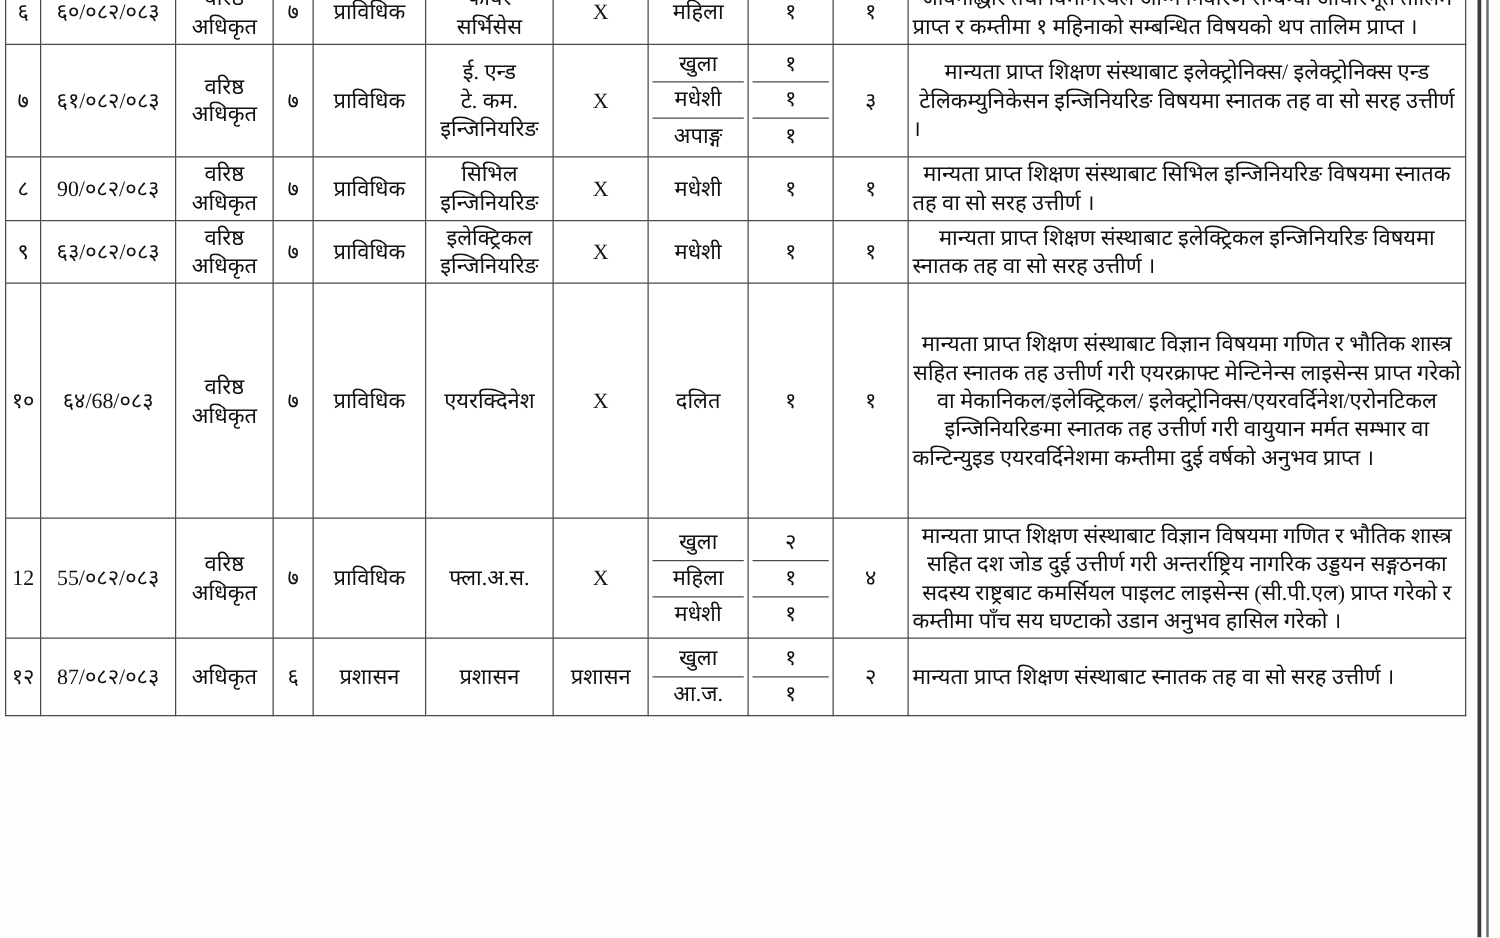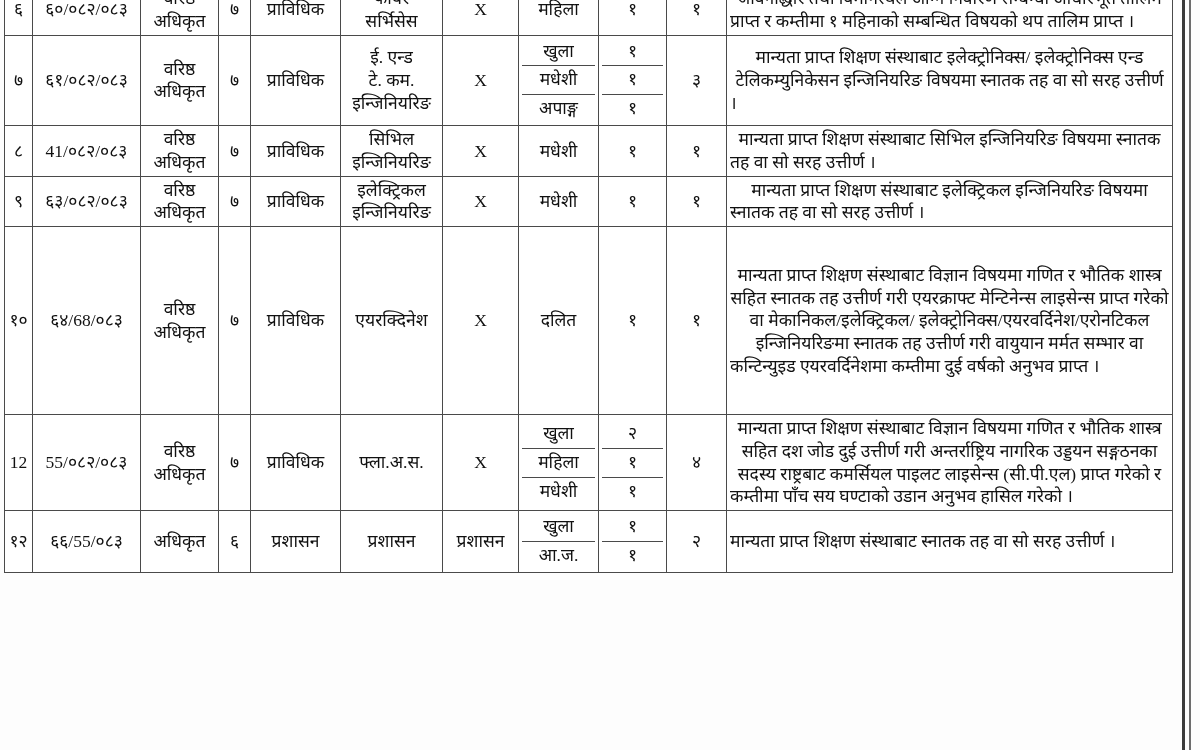--- a/index.html
+++ b/index.html
@@ -202,21 +202,21 @@
                   </tr>
             </tbody>
               </table>
           </td>
           <td>३</td>
           <td class="cell-qual">मान्यता प्राप्त शिक्षण संस्थाबाट इलेक्ट्रोनिक्स/ इलेक्ट्रोनिक्स एन्ड टेलिकम्युनिकेसन इन्जिनियरिङ विषयमा स्नातक तह वा सो सरह उत्तीर्ण ।</td>
         </tr>
 
         <tr>
           <td>८</td>
-          <td>41/०८२/०८३</td>
+          <td>90/०८२/०८३</td>
           <td class="cell-post">
             <span>वरिष्ठ</span><br>
             <span>अधिकृत</span>
           </td>
           <td>७</td>
           <td>प्राविधिक</td>
           <td class="cell-group">
             <span>सिभिल</span><br>
             <span>इन्जिनियरिङ</span>
           </td>
@@ -308,21 +308,21 @@
                   </tr>
             </tbody>
               </table>
           </td>
           <td>४</td>
           <td class="cell-qual">मान्यता प्राप्त शिक्षण संस्थाबाट विज्ञान विषयमा गणित र भौतिक शास्त्र सहित दश जोड दुई उत्तीर्ण गरी अन्तर्राष्ट्रिय नागरिक उड्डयन सङ्गठनका सदस्य राष्ट्रबाट कमर्सियल पाइलट लाइसेन्स (सी.पी.एल) प्राप्त गरेको र कम्तीमा पाँच सय घण्टाको उडान अनुभव हासिल गरेको ।</td>
         </tr>
 
         <tr>
           <td>१२</td>
-          <td>६६/55/०८३</td>
+          <td>87/०८२/०८३</td>
           <td class="cell-post">
             <span>अधिकृत</span>
           </td>
           <td>६</td>
           <td>प्रशासन</td>
           <td class="cell-group">
             <span>प्रशासन</span>
           </td>
           <td>प्रशासन</td>
           <td class="split q-divider">

